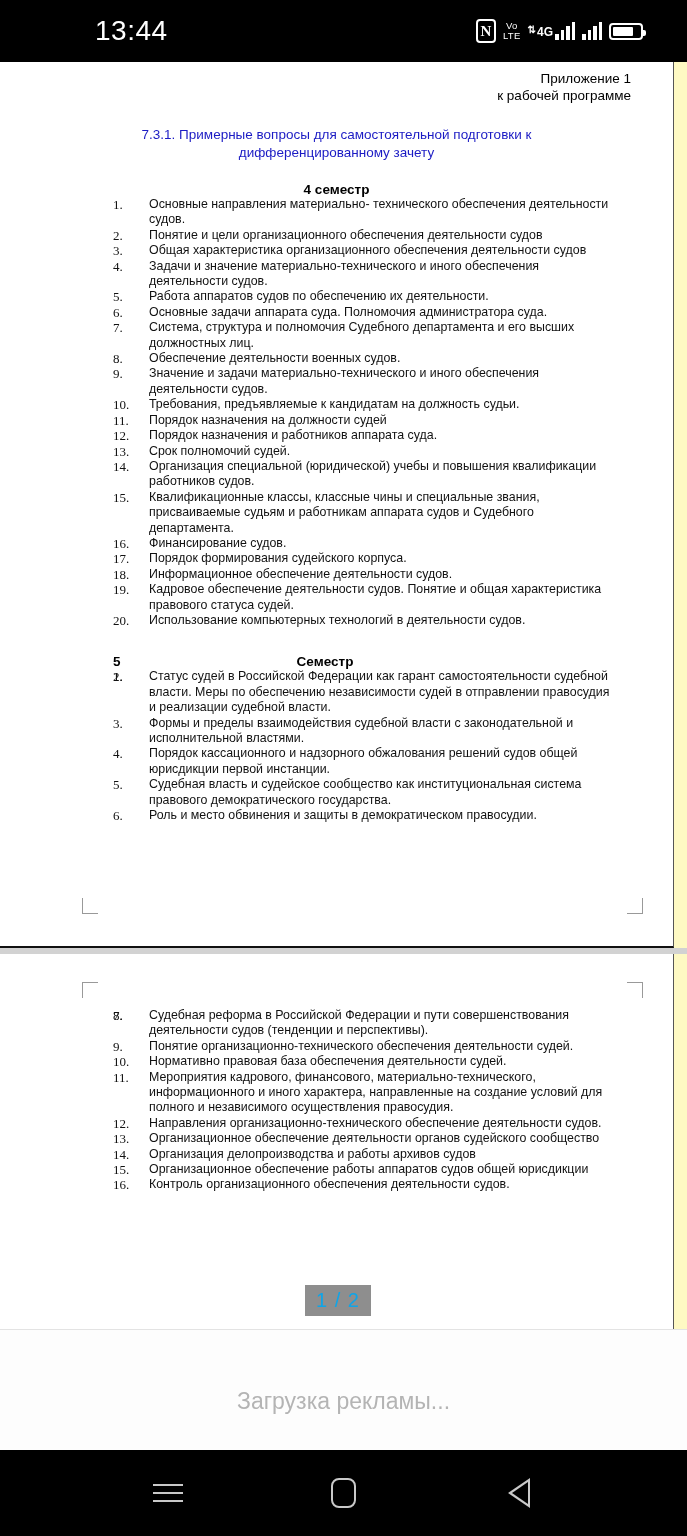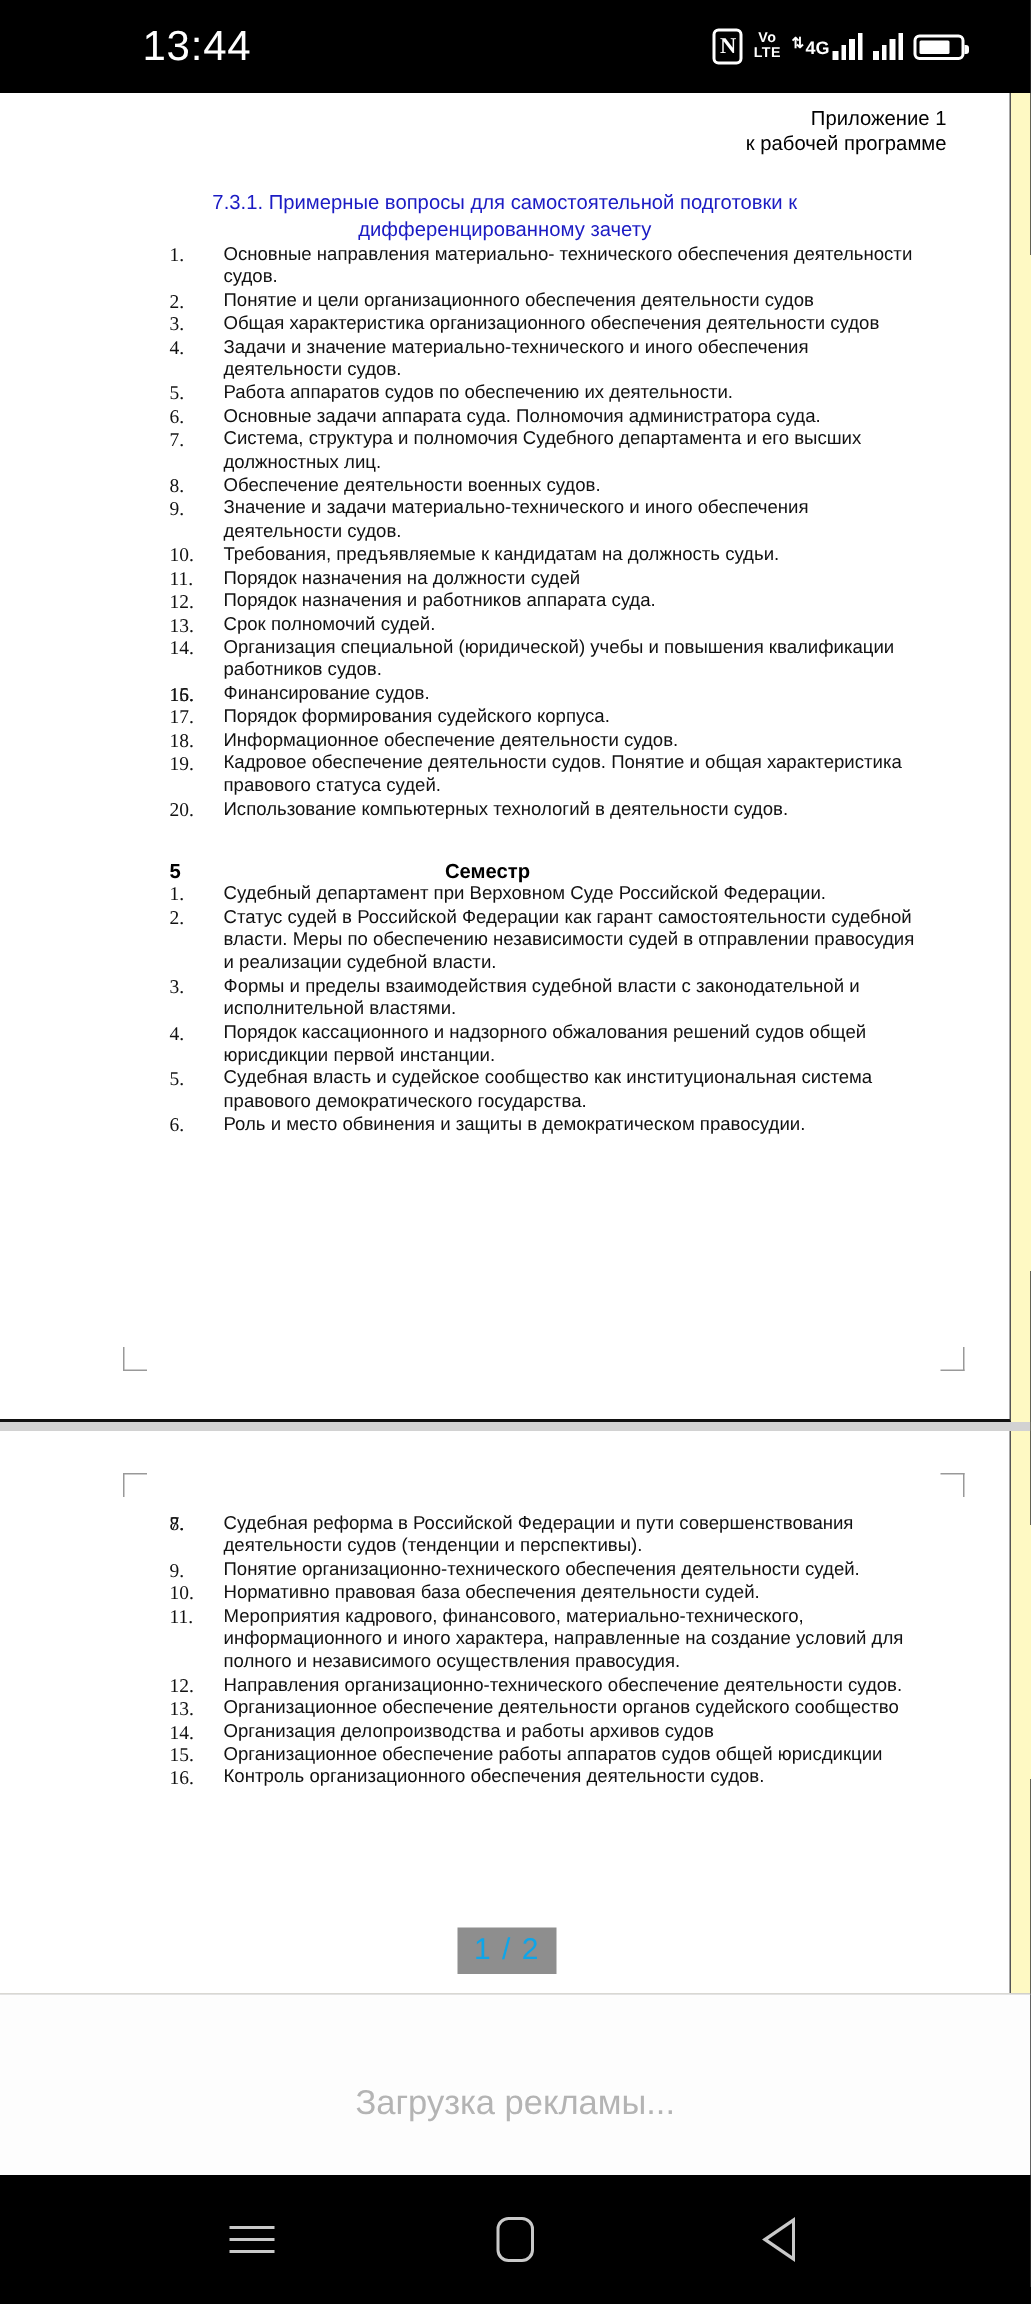--- a/index.html
+++ b/index.html
@@ -24,21 +24,21 @@
     position:absolute; right:44px; top:0; height:62px;
     display:flex; align-items:center; gap:7px;
   }
   .nfc-icon{
     width:20px; height:24px; border:2px solid #fff; border-radius:4px;
     display:flex; align-items:center; justify-content:center;
     color:#fff; font-size:15px; font-weight:bold; line-height:1;
     font-family:"Liberation Serif", serif;
   }
   .volte-icon{
-    color:#fff; font-size:9.5px; font-weight:bold; line-height:10px;
+    color:#fff; font-size:9.5px; font-weight:normal; line-height:10px;
     text-align:center; letter-spacing:0.3px;
   }
   .net-group{ display:flex; align-items:flex-end; gap:2px; }
   .net-label{
     color:#fff; font-size:12px; font-weight:bold; line-height:1;
     display:flex; align-items:flex-start; margin-bottom:2px;
   }
   .arrows{
     display:inline-block; font-size:10px; line-height:9px;
     margin-right:1px; transform:translateY(-1px);
@@ -199,51 +199,52 @@
   <div class="doc-viewport">
 
     <div class="page page-1">
       <div class="pg-head">
         <div>Приложение 1</div>
         <div>к рабочей программе</div>
       </div>
 
       <div class="title-blue">7.3.1. Примерные вопросы для самостоятельной подготовки к дифференцированному зачету</div>
 
+      <div class="sem-center">4 семестр</div>
 
       <ol class="qlist list-top-16" id="list-sem4">
           <li><span class="n">1.</span><span>Основные направления материально- технического обеспечения деятельности судов.</span></li>
           <li><span class="n">2.</span><span>Понятие и цели организационного обеспечения деятельности судов</span></li>
           <li><span class="n">3.</span><span>Общая характеристика организационного обеспечения деятельности судов</span></li>
           <li><span class="n">4.</span><span>Задачи и значение материально-технического и иного обеспечения деятельности судов.</span></li>
           <li><span class="n">5.</span><span>Работа аппаратов судов по обеспечению их деятельности.</span></li>
           <li><span class="n">6.</span><span>Основные задачи аппарата суда. Полномочия администратора суда.</span></li>
           <li><span class="n">7.</span><span>Система, структура и полномочия Судебного департамента и его высших должностных лиц.</span></li>
           <li><span class="n">8.</span><span>Обеспечение деятельности военных судов.</span></li>
           <li><span class="n">9.</span><span>Значение и задачи материально-технического и иного обеспечения деятельности судов.</span></li>
           <li><span class="n">10.</span><span>Требования, предъявляемые к кандидатам на должность судьи.</span></li>
           <li><span class="n">11.</span><span>Порядок назначения на должности судей</span></li>
           <li><span class="n">12.</span><span>Порядок назначения и работников аппарата суда.</span></li>
           <li><span class="n">13.</span><span>Срок полномочий судей.</span></li>
           <li><span class="n">14.</span><span>Организация специальной (юридической) учебы и повышения квалификации работников судов.</span></li>
-          <li><span class="n">15.</span></li>
+          <li><span class="n">15.</span><span>Квалификационные классы, классные чины и специальные звания, присваиваемые судьям и работникам аппарата судов и Судебного департамента.</span></li>
           <li><span class="n">16.</span><span>Финансирование судов.</span></li>
           <li><span class="n">17.</span><span>Порядок формирования судейского корпуса.</span></li>
           <li><span class="n">18.</span><span>Информационное обеспечение деятельности судов.</span></li>
           <li><span class="n">19.</span><span>Кадровое обеспечение деятельности судов. Понятие и общая характеристика правового статуса судей.</span></li>
           <li><span class="n">20.</span><span>Использование компьютерных технологий в деятельности судов.</span></li>
         </ol>
 
       <div class="sem-split">
         <div class="num">5</div>
         <div class="word">Семестр</div>
       </div>
 
       <ol class="qlist list-top-16" id="list-sem5a">
-          <li><span class="n">1.</span><span>Судебный департамент при Верховном Суде Российской Федерации.</span></li>
+          <li><span class="n">1.</span></li>
           <li><span class="n">2.</span><span>Статус судей в Российской Федерации как гарант самостоятельности судебной власти. Меры по обеспечению независимости судей в отправлении правосудия и реализации судебной власти.</span></li>
           <li><span class="n">3.</span><span>Формы и пределы взаимодействия судебной власти с законодательной и исполнительной властями.</span></li>
           <li><span class="n">4.</span><span>Порядок кассационного и надзорного обжалования решений судов общей юрисдикции первой инстанции.</span></li>
           <li><span class="n">5.</span><span>Судебная власть и судейское сообщество как институциональная система правового демократического государства.</span></li>
           <li><span class="n">6.</span><span>Роль и место обвинения и защиты в демократическом правосудии.</span></li>
         </ol>
 
       <div class="crop bl" style="left:82px; bottom:32px;"></div>
       <div class="crop br" style="right:30px; bottom:32px;"></div>
     </div>

